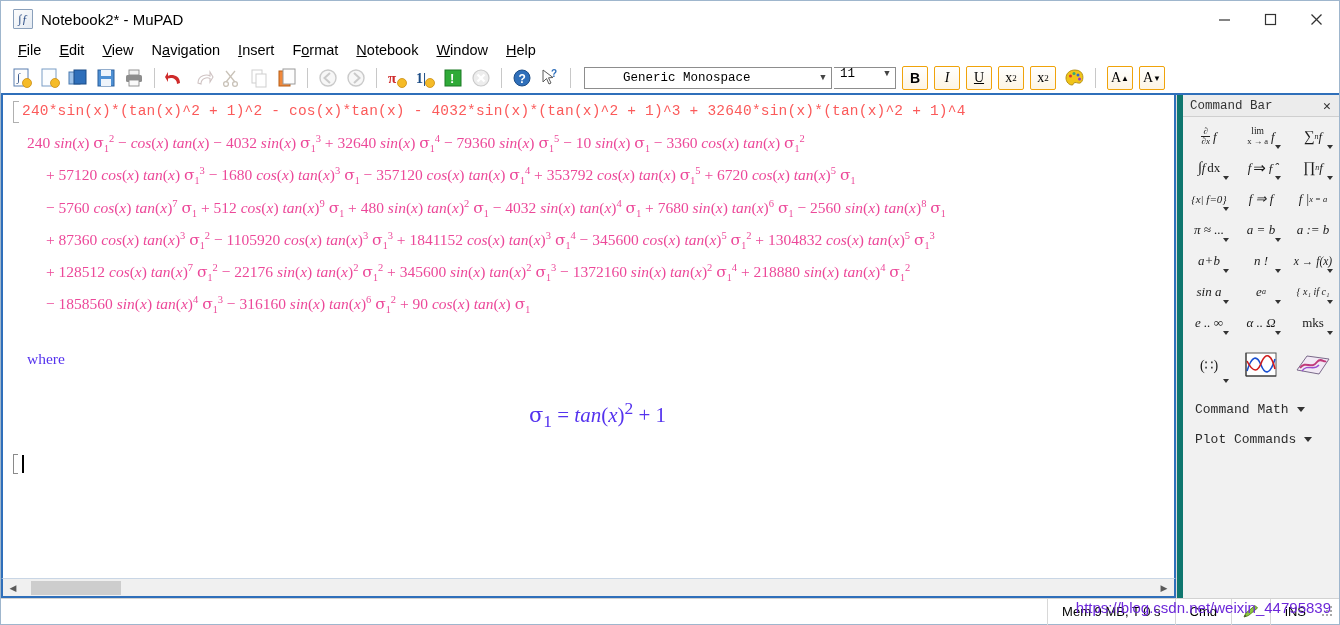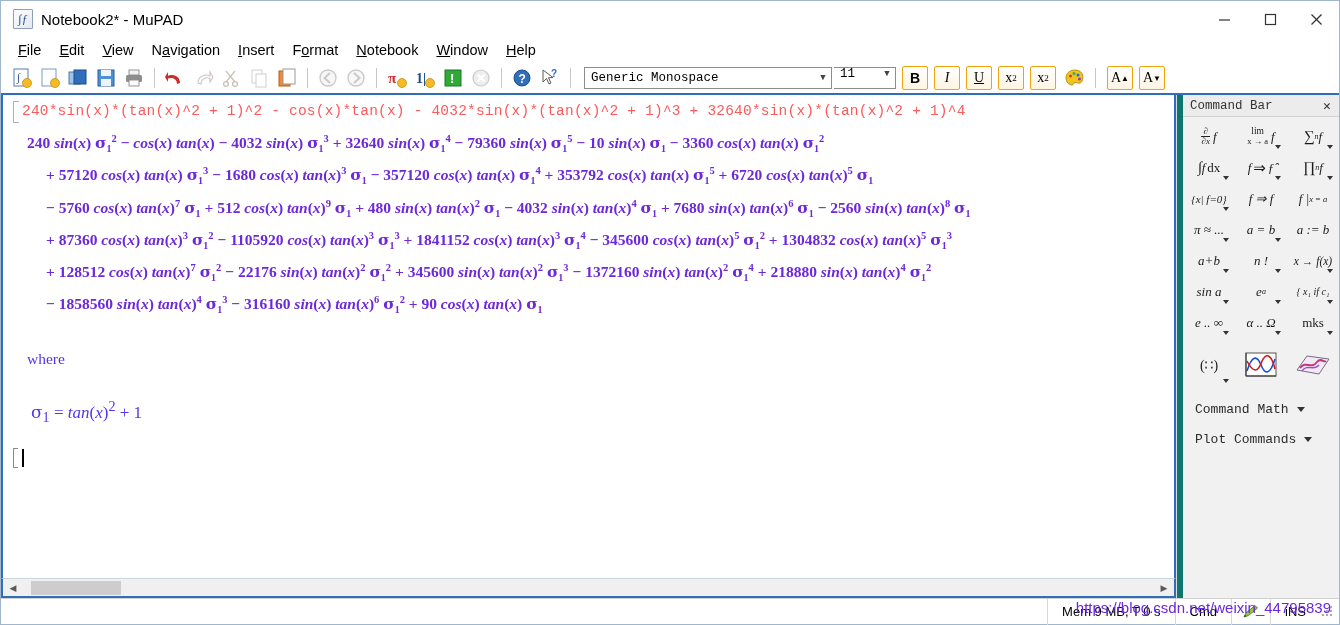--- a/index.html
+++ b/index.html
@@ -106,21 +106,21 @@
     width: 248px; height: 22px;
     border: 1px solid #8d8d8d;
     background: #fff;
     display: flex; align-items: center;
     padding: 0 2px 0 6px;
     margin-left: 6px;
     font-family: "Liberation Mono", monospace;
     font-size: 12.5px;
     color: #000;
   }
-  .font-select .val { flex: 1; white-space: nowrap; overflow: hidden; }
+  .font-select .val { flex: 1; white-space: nowrap; overflow: hidden; margin-left: 32px; }
   .size-select {
     width: 62px; height: 22px;
     border: 1px solid #8d8d8d;
     border-left: none;
     background: #fff;
     display: flex; align-items: center;
     padding: 0 2px 8px 6px;
     font-family: "Liberation Mono", monospace;
     font-size: 12.5px;
     color: #000;
@@ -185,24 +185,23 @@
   }
   .bracket {
     position: absolute;
     left: 0; top: -2px;
     width: 6px; height: 22px;
     border: 1.3px solid #b0b0b0;
     border-right: none;
   }
   .math {
     font-family: "Liberation Serif", serif;
-    color: #6d28d9;
+    color: #ec4899;
     font-size: 15.5px;
     white-space: nowrap;
-    font-weight: bold;
   }
   .mrow { margin-top: 11px; }
   .mrow.l1 { padding-left: 14px; margin-top: 14px; }
   .mrow.ind { padding-left: 33px; }
   .math i { font-style: italic; }
   .math sup {
     font-size: 10.5px;
     vertical-align: super;
     font-style: normal;
   }
@@ -214,23 +213,24 @@
   .where {
     font-family: "Liberation Serif", serif;
     color: #5533ee;
     font-size: 15.5px;
     padding-left: 14px;
     margin-top: 34px;
   }
   .sigdef {
     font-family: "Liberation Serif", serif;
     color: #5533ee;
-    font-size: 17px;
+    font-size: 21px;
     padding-left: 18px;
     margin-top: 30px;
+    text-align: center;
   }
   .cursor-line {
     margin-top: 22px;
     padding-left: 3px;
     position: relative;
     height: 22px;
   }
   .cursor-bracket {
     position: absolute; left: 0; top: 0;
     width: 5px; height: 20px;

